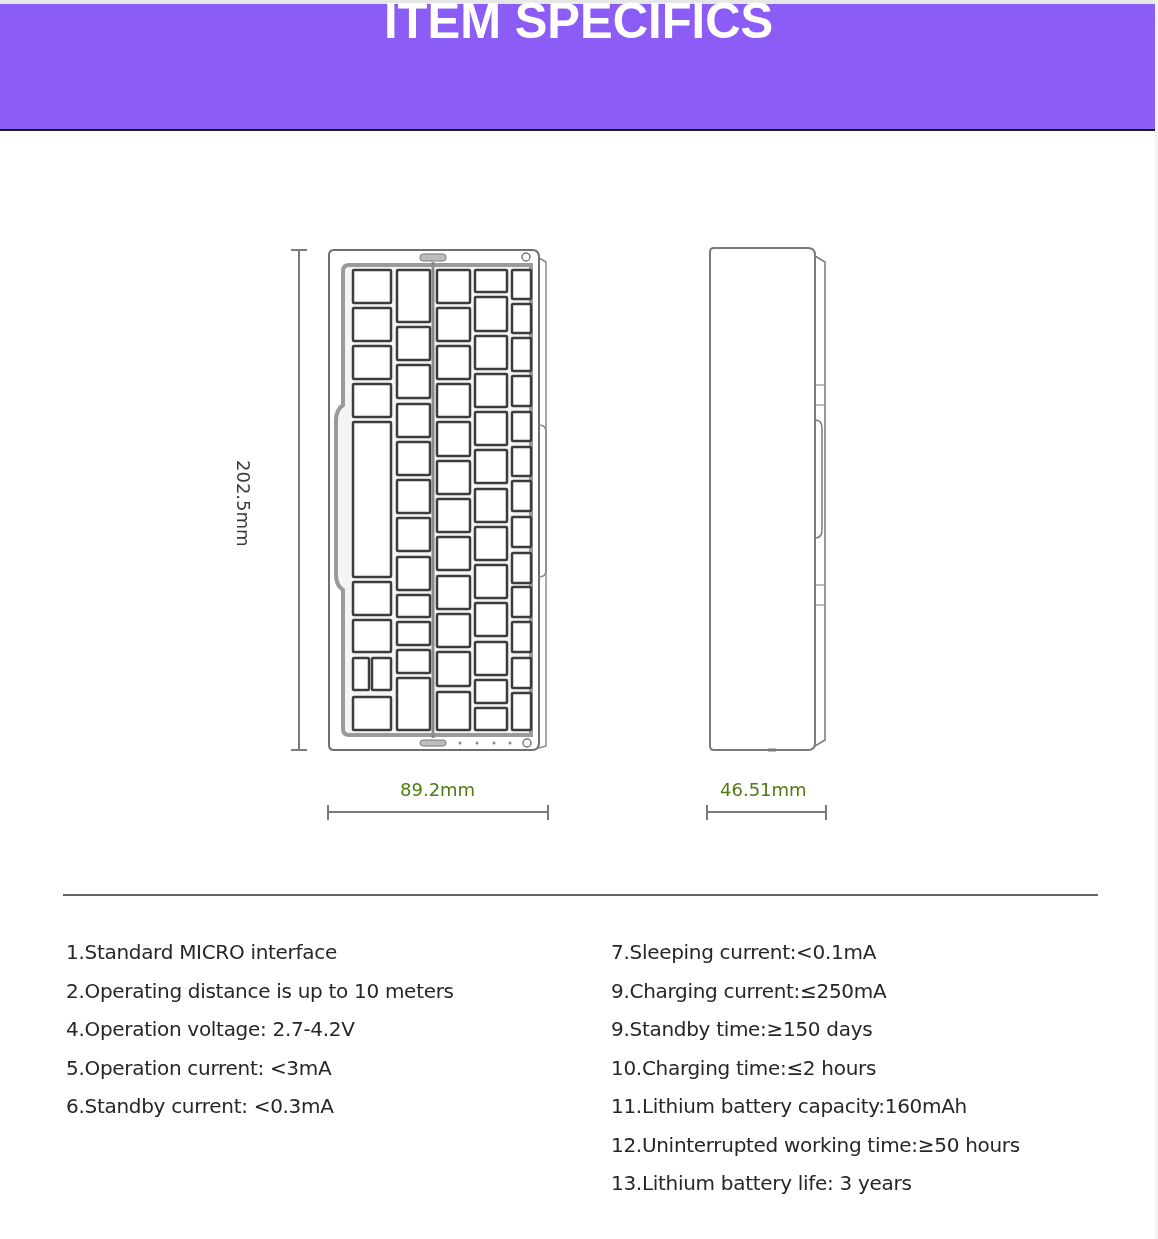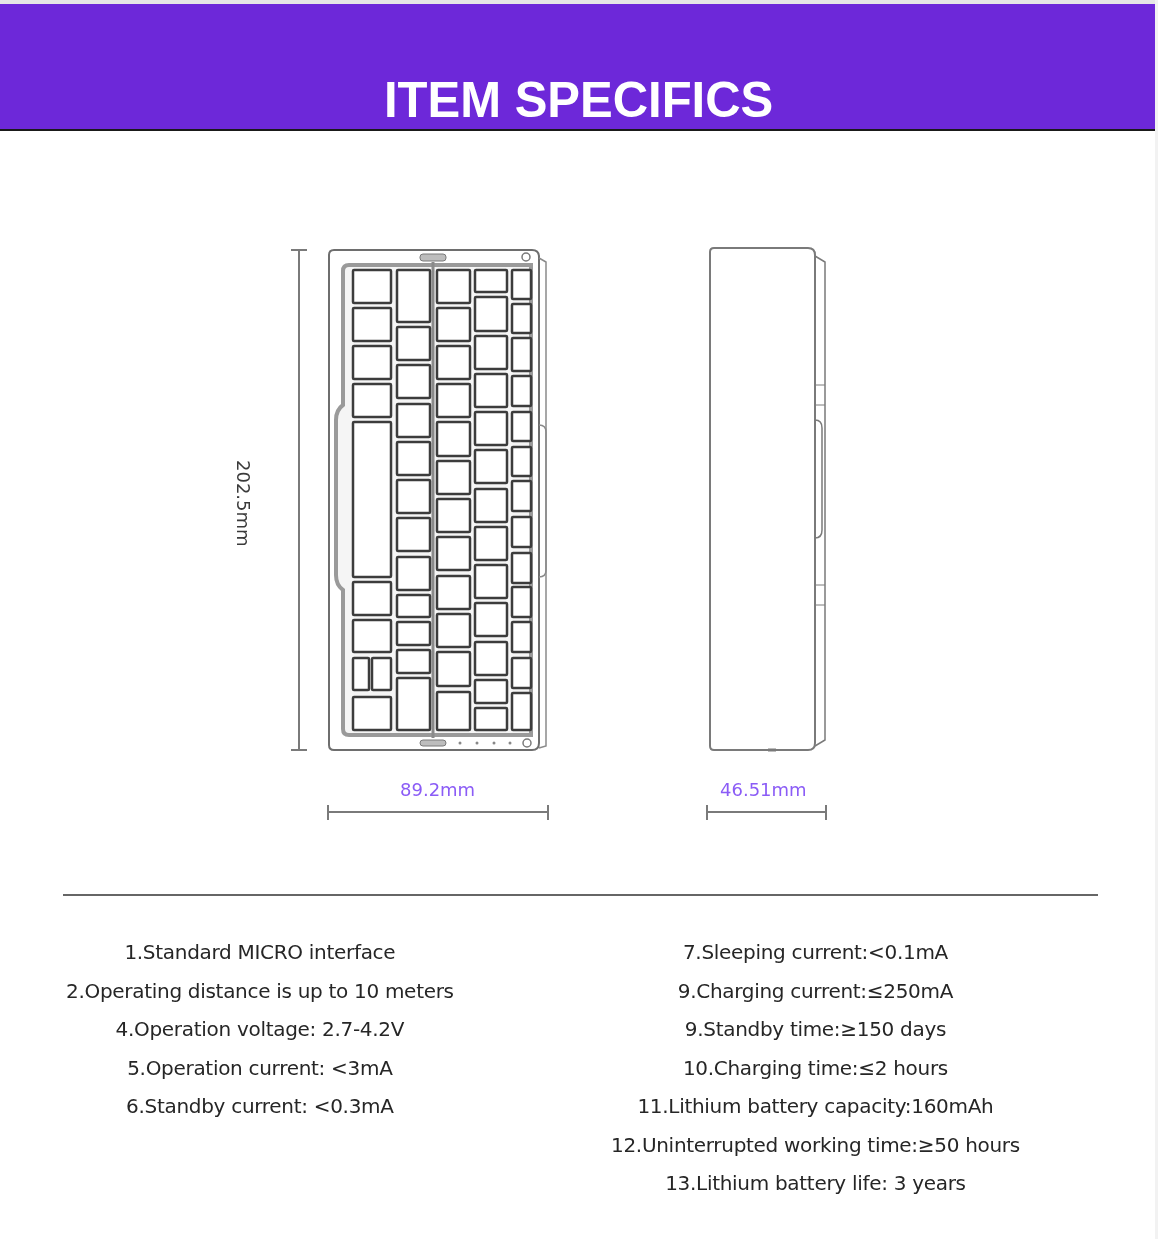--- a/index.html
+++ b/index.html
@@ -1,38 +1,38 @@
 <!DOCTYPE html>
 <html><head>
 <meta charset="utf-8">
 <style>
   * { box-sizing: border-box; margin: 0; padding: 0; }
   html, body { width: 1158px; height: 1239px; background: #ffffff; overflow: hidden; }
   body { position: relative; font-family: "DejaVu Sans", sans-serif; color: #2a2a2a; }
   .topstrip { position: absolute; left: 0; top: 0; width: 1158px; height: 4px; background: #e6e6e6; }
   .banner {
     position: absolute; left: 0; top: 4px; width: 1158px; height: 127px;
-    background: #6d28d9; display: flex; align-items: flex-end; justify-content: center;
+    background: #8b5cf6; display: flex; align-items: flex-start; justify-content: center;
     border-bottom: 2px solid #1a1a1a;
   }
   .banner-title {
     font-family: "Liberation Sans", sans-serif; font-weight: bold; color: #ffffff;
     font-size: 50px; letter-spacing: 0px; transform: scaleX(0.98); margin-top: -12px;
   }
   .drawing { position: absolute; left: 0; top: 0; width: 1158px; height: 900px; }
   .dim-label {
-    position: absolute; font-family: "DejaVu Sans", sans-serif; font-size: 18px; color: #8b5cf6;
+    position: absolute; font-family: "DejaVu Sans", sans-serif; font-size: 18px; color: #4d7c0f;
   }
   .dim-vertical {
     position: absolute; left: 254px; top: 460px; font-size: 18px; color: #3a3a3a;
     transform-origin: left top; transform: rotate(90deg); white-space: nowrap;
     font-family: "DejaVu Sans", sans-serif;
   }
   .divider { position: absolute; left: 63px; top: 894px; width: 1035px; height: 2px; background: #666666; }
-  .specs { position: absolute; top: 936px; font-family: "DejaVu Sans", sans-serif; font-size: 20px; color: #262626; text-align: center; }
+  .specs { position: absolute; top: 936px; font-family: "DejaVu Sans", sans-serif; font-size: 20px; color: #262626; }
   .specs.left { left: 66px; }
   .specs.right { left: 599px; margin-left: 12px; }
   .spec-item { height: 38.5px; line-height: 32px; white-space: nowrap; letter-spacing: -0.3px; }
   .right-edge { position: absolute; right: 0; top: 0; width: 3px; height: 1239px; background: #f2f2f2; }
 </style>
 </head>
 <body>
 
 <div class="topstrip"></div>
 

